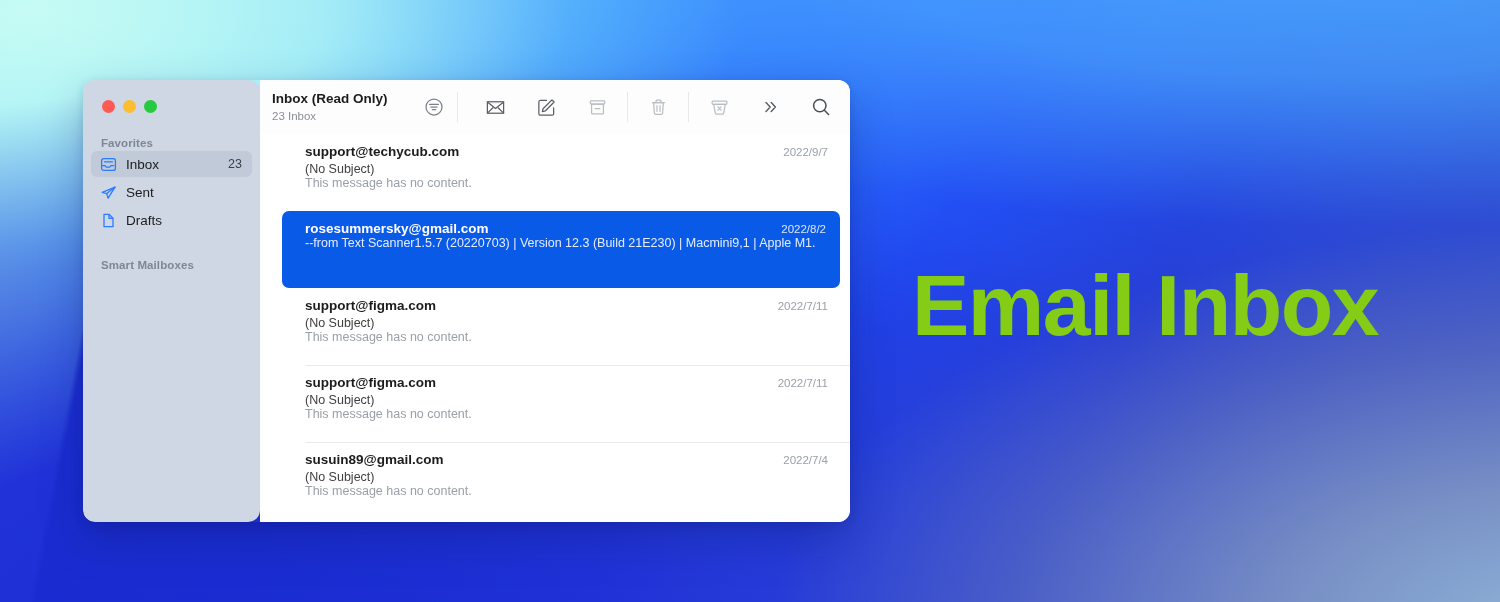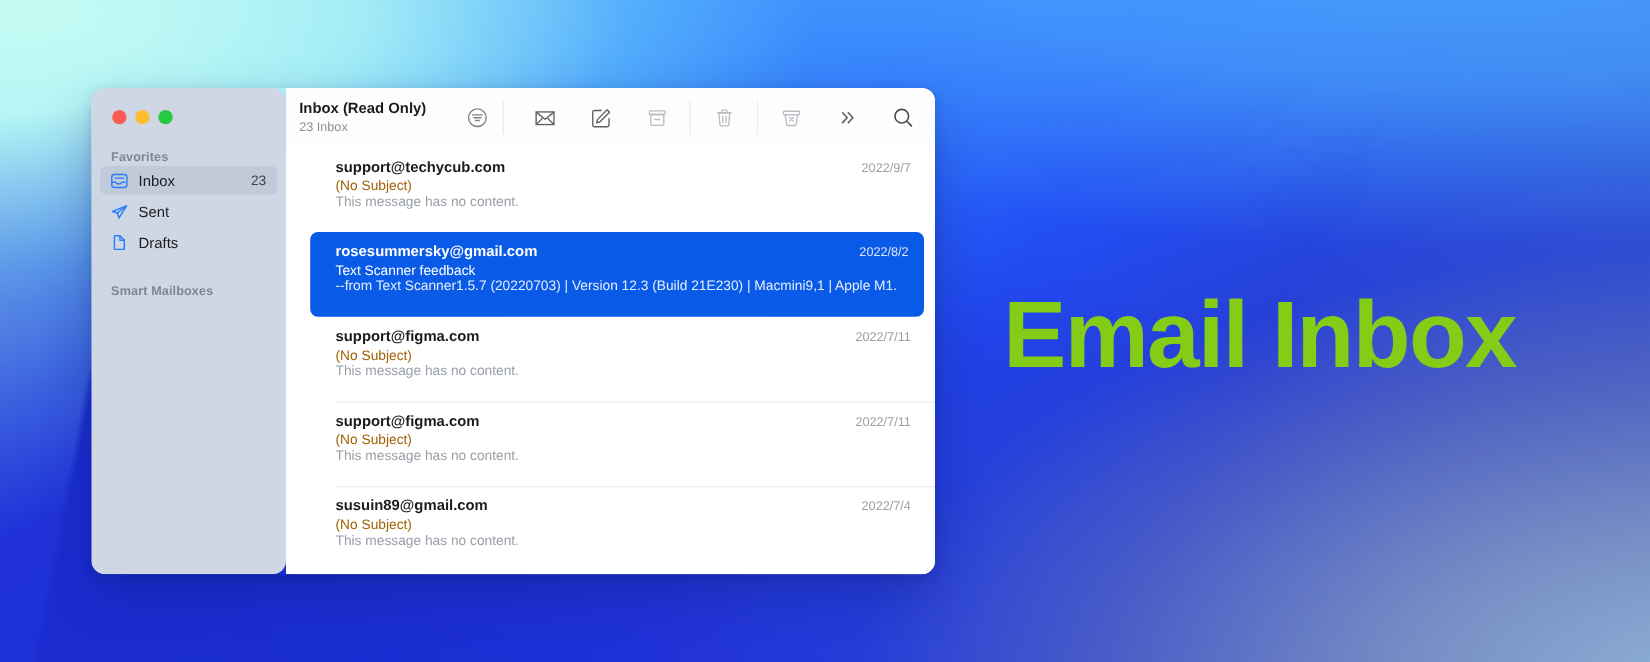--- a/index.html
+++ b/index.html
@@ -141,21 +141,21 @@
     border-radius:7px;
     margin:0 10px 0 10px;
     padding-left:23px;
     padding-right:14px;
   }
   .row.selected::before { display:none; }
   .row.selected + .row::before { display:none; }
   .row-top { display:flex; align-items:baseline; }
   .row-from { font-size:13.5px; font-weight:bold; color:#1c1c1e; flex:1 1 auto; }
   .row-date { font-size:11.5px; color:#9aa0a8; flex:0 0 auto; padding-left:12px; }
-  .row-subject { font-size:12.5px; color:#a16207; margin-top:3px; }
+  .row-subject { font-size:12.5px; color:#404040; margin-top:3px; }
   .row-preview { font-size:12.5px; color:#9aa0a8; margin-top:0; }
   .row.selected .row-from,
   .row.selected .row-subject { color:#ffffff; }
   .row.selected .row-date { color:#dbe6fb; }
   .row.selected .row-preview { color:#e4edfd; }
 </style>
 </head>
 <body>
 
 <div id="bg">
@@ -308,21 +308,20 @@
         </div>
         <div class="row-subject">(No Subject)</div>
         <div class="row-preview">This message has no content.</div>
       </div>
 
       <div class="row selected">
         <div class="row-top">
           <div class="row-from">rosesummersky@gmail.com</div>
           <div class="row-date">2022/8/2</div>
         </div>
-        <div class="row-subject">Text Scanner feedback</div>
         <div class="row-preview">--from Text Scanner1.5.7 (20220703) | Version 12.3 (Build 21E230) | Macmini9,1 | Apple M1.</div>
       </div>
 
       <div class="row">
         <div class="row-top">
           <div class="row-from">support@figma.com</div>
           <div class="row-date">2022/7/11</div>
         </div>
         <div class="row-subject">(No Subject)</div>
         <div class="row-preview">This message has no content.</div>

